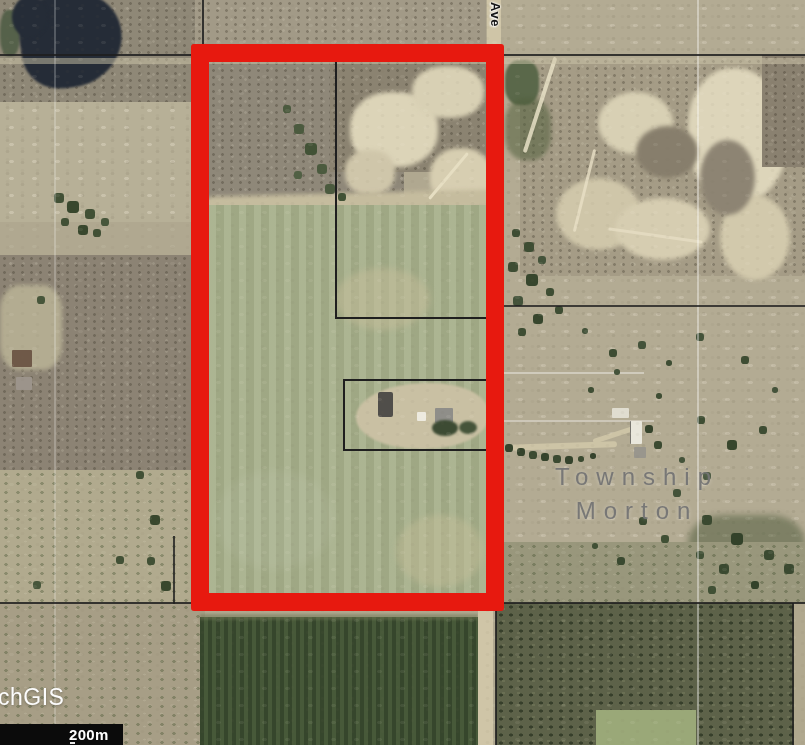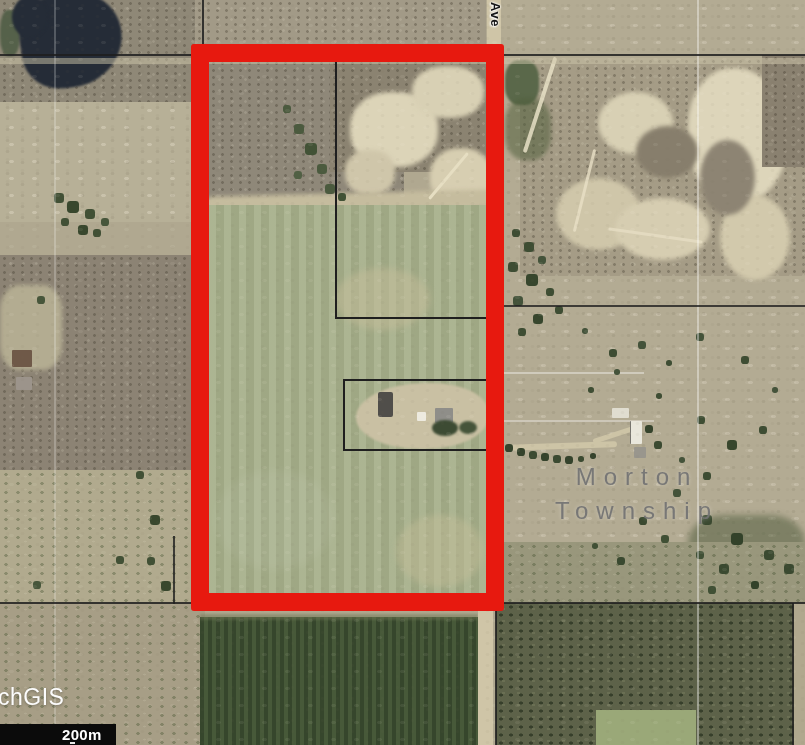--- a/index.html
+++ b/index.html
@@ -42,21 +42,21 @@
     font-size:24px;font-weight:400;letter-spacing:8px;line-height:34px;
     color:rgba(116,116,116,.95);
     text-shadow:0 0 4px rgba(255,255,255,.35);
   }
   .watermark{
     position:absolute;z-index:8;font-size:23px;font-weight:400;color:#fcfcfc;
     text-shadow:0 1px 3px rgba(0,0,0,.35);letter-spacing:.5px;
   }
   .scalebar{
     position:absolute;left:0;top:724px;width:116px;height:21px;
-    background:#0b0b0b;z-index:9;
+    background:#0b0b0b;z-index:9;padding-left:7px;
   }
   .scalebar .lbl{
     display:block;padding-left:62px;font-size:15px;font-weight:700;
     color:#fff;line-height:21px;letter-spacing:.3px;
   }
   .highlight{
     position:absolute;left:191px;top:44px;width:313px;height:567px;
     box-sizing:border-box;border:18px solid #e7190f;border-radius:3px;z-index:7;
   }
   .pline{position:absolute;z-index:6;}
@@ -179,22 +179,22 @@
 
   <div class="pline" style="left: 335px; top: 57px; width: 2px; height: 262px; background-color: rgb(31, 31, 31);"></div>
   <div class="pline" style="left: 335px; top: 317px; width: 151px; height: 2px; background-color: rgb(31, 31, 31);"></div>
   <div class="pline" style="left: 343px; top: 379px; width: 143px; height: 72px; border-top: 2px solid rgb(31, 31, 31); border-bottom: 2px solid rgb(31, 31, 31); border-left: 2px solid rgb(31, 31, 31); border-image: initial; border-right: none rgb(31, 31, 31); box-sizing: border-box; background: transparent;"></div>
 
   <div class="highlight" style="border-color: rgb(231, 25, 15);"></div>
 
   <div class="road-label" style="left:481px;top:-10px;height:132px;width:22px;">n Ave</div>
 
   <div class="township" style="left:538px;top:460px;width:198px;">
+    <div>Township</div>
     <div>Morton</div>
-    <div>Township</div>
   </div>
 
   <div class="watermark" style="left:-2px;top:684px;">chGIS</div>
 
   <div class="scalebar">
     <span class="lbl">200m</span>
     <div style="position:absolute;left:70px;top:18px;width:5px;height:2px;background:#e8e8e8;"></div>
   </div>
 
 </div>

